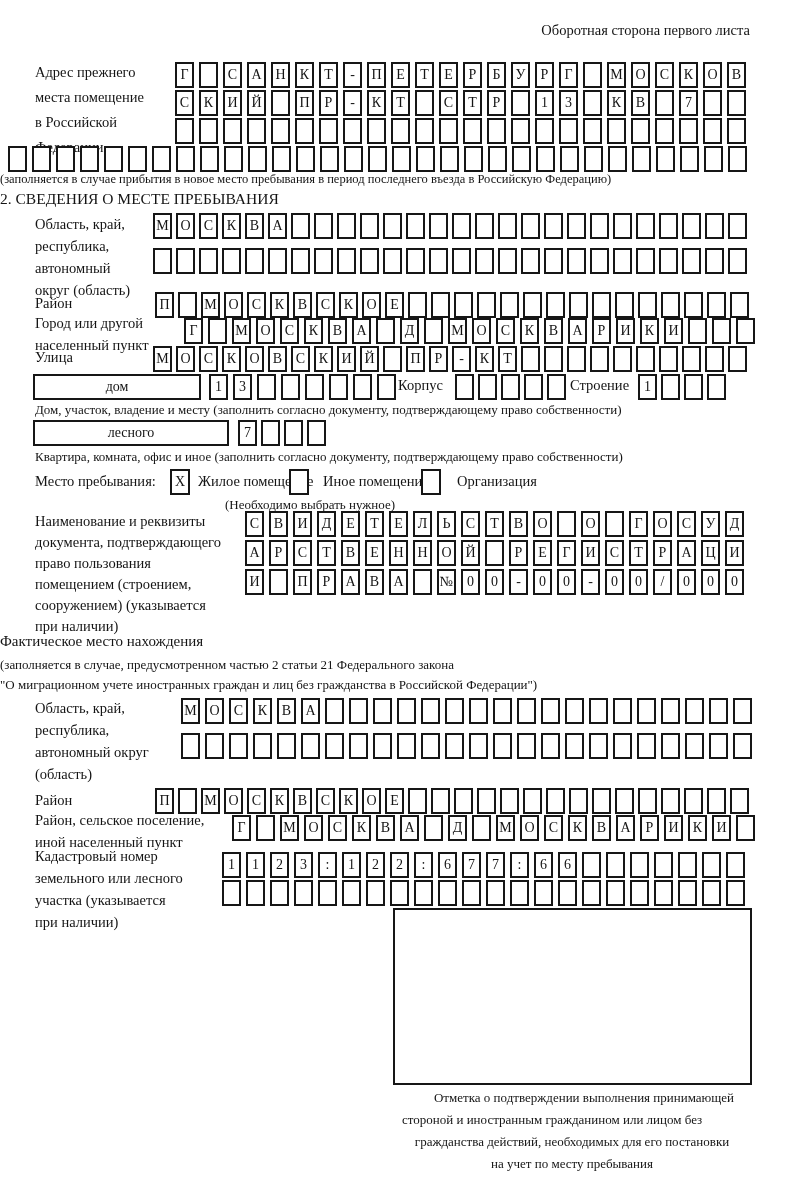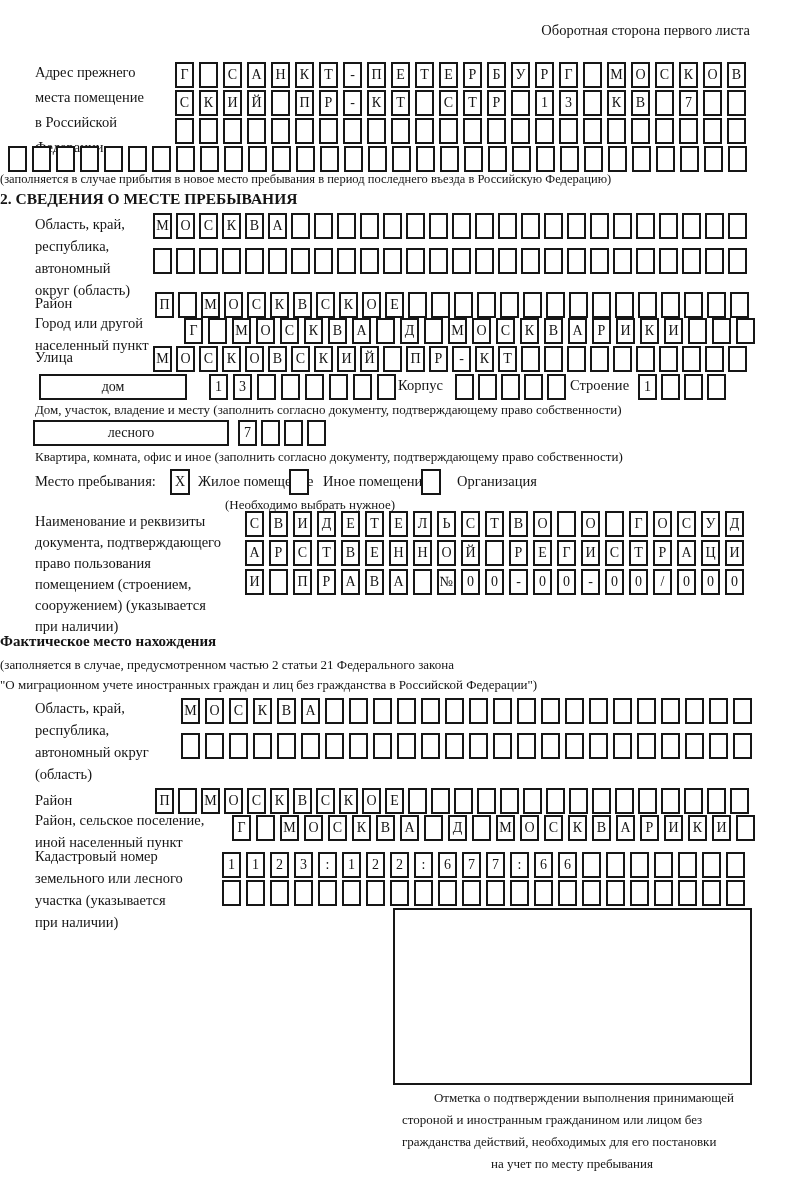--- a/index.html
+++ b/index.html
@@ -3,21 +3,21 @@
 <meta charset="utf-8">
 <style>
   *{margin:0;padding:0;box-sizing:border-box}
   html,body{background:#fff}
   body{width:800px;height:1180px;position:relative;overflow:hidden;
        color:#141414;font-family:"Liberation Serif","DejaVu Serif",serif}
   .abs{position:absolute;white-space:nowrap}
   .lbl{font-size:14.5px}
   .cap{font-size:12.5px}
   .cap2{font-size:13px}
-  .bold{font-weight:bold}
+  .bold{font-weight:normal}
   .center{left:0;width:800px;}
   .cellrow{position:absolute;display:flex}
   .g4{gap:4px}.g5{gap:5px}
   .cell{flex:0 0 19px;width:19px;height:26px;border:2px solid #161616;background:#fff;
         display:flex;align-items:center;justify-content:center;font-size:14px}
   .bigbox{position:absolute;height:26px;border:2px solid #161616;background:#fff;
           display:flex;align-items:center;justify-content:center;font-size:14px}
   .cbox{position:absolute;width:20px;height:26px;border:2px solid #161616;background:#fff;
         display:flex;align-items:center;justify-content:center;font-size:14px}
   .stampbox{position:absolute;left:393px;top:908px;width:359px;height:177px;border:2px solid #161616;background:#fff}
@@ -289,21 +289,21 @@
     <span class="cell"></span>
     <span class="cell"></span>
     <span class="cell"></span>
     <span class="cell"></span>
     <span class="cell"></span>
     <span class="cell"></span>
     <span class="cell"></span>
     <span class="cell"></span>
   </div>
 
-<div class="bigbox" style="left:39px;top:374px;width:148px">дом</div>
+<div class="bigbox" style="left:33px;top:374px;width:168px">дом</div>
 <div class="cellrow g5" style="left:209px;top:374px">
     <span class="cell">1</span>
     <span class="cell">3</span>
     <span class="cell"></span>
     <span class="cell"></span>
     <span class="cell"></span>
     <span class="cell"></span>
     <span class="cell"></span>
     <span class="cell"></span>
   </div>
@@ -585,14 +585,14 @@
     <span class="cell"></span>
     <span class="cell"></span>
     <span class="cell"></span>
     <span class="cell"></span>
     <span class="cell"></span>
   </div>
 
 <div class="stampbox"></div>
 <div class="abs cap2" style="left:414px;top:1090px;width:340px;text-align:center">Отметка о подтверждении выполнения принимающей</div>
 <div class="abs cap2" style="left:402px;top:1112px;width:340px;">стороной и иностранным гражданином или лицом без</div>
-<div class="abs cap2" style="left:402px;top:1134px;width:340px;">гражданства действий, необходимых для его постановки</div>
+<div class="abs cap2" style="left:402px;top:1134px;width:340px;text-align:center">гражданства действий, необходимых для его постановки</div>
 <div class="abs cap2" style="left:402px;top:1156px;width:340px;text-align:center">на учет по месту пребывания</div>
 
 </body></html>

